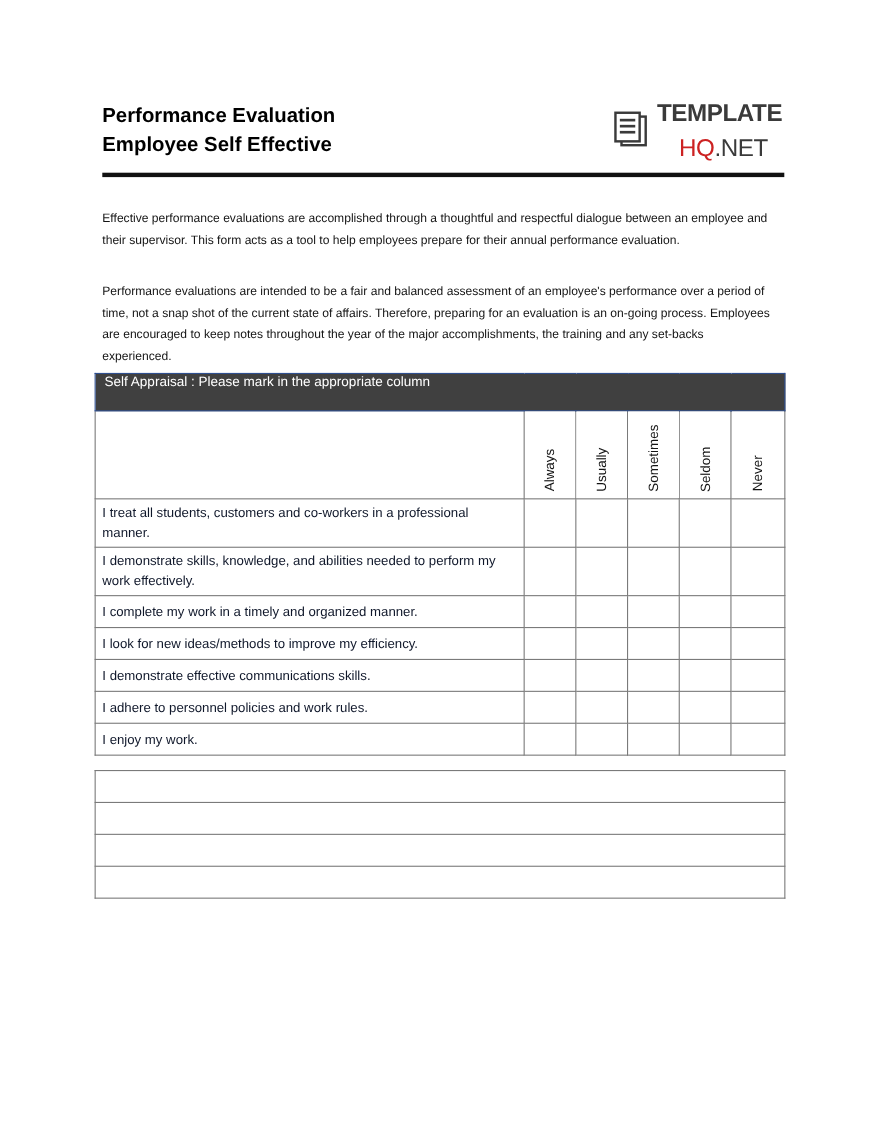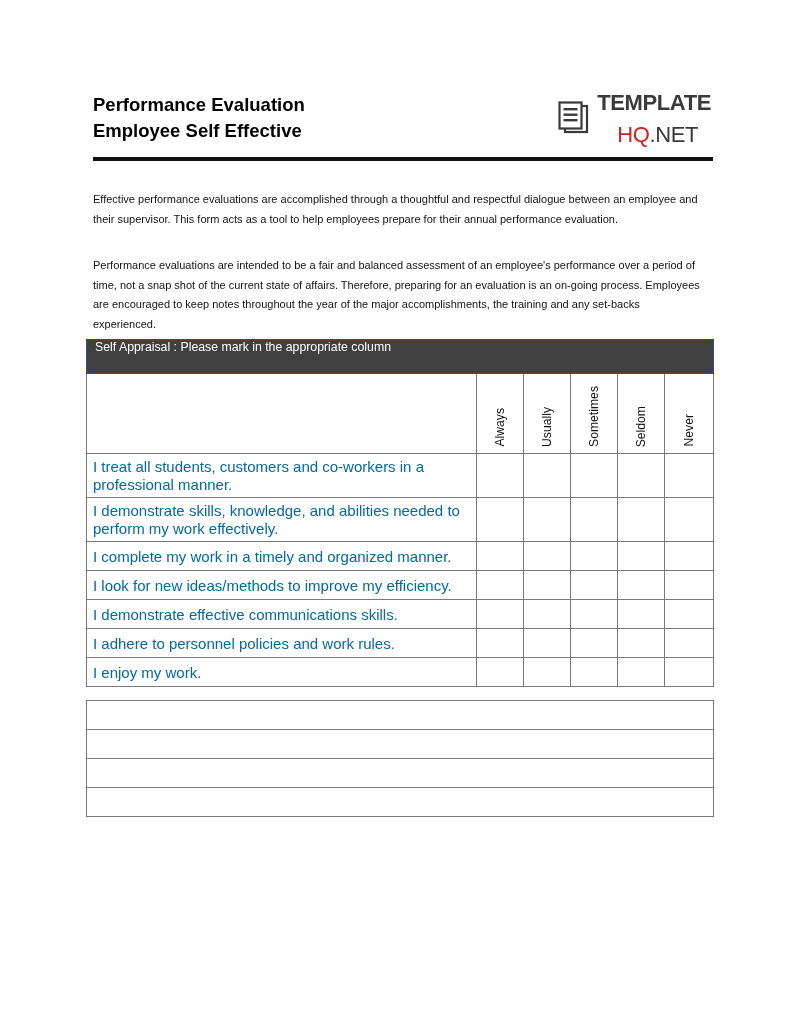--- a/index.html
+++ b/index.html
@@ -156,23 +156,23 @@
     line-height: 1;
     white-space: nowrap;
     color: #141414;
   }
   .head-blank {
     height: 80px;
     background: #ffffff;
   }
 
   .stmt {
-    font-size: 15px;
+    font-size: 12px;
     line-height: 17.5px;
-    color: #0369a1;
+    color: #0f172a;
     padding: 4px 6px 4px 6px !important;
     vertical-align: top;
   }
   .stmt-2line { height: 35px; }
   .stmt-1line {
     height: 29px;
     vertical-align: bottom !important;
     padding-bottom: 5px !important;
   }
   .mark-cell { background: #ffffff; }

